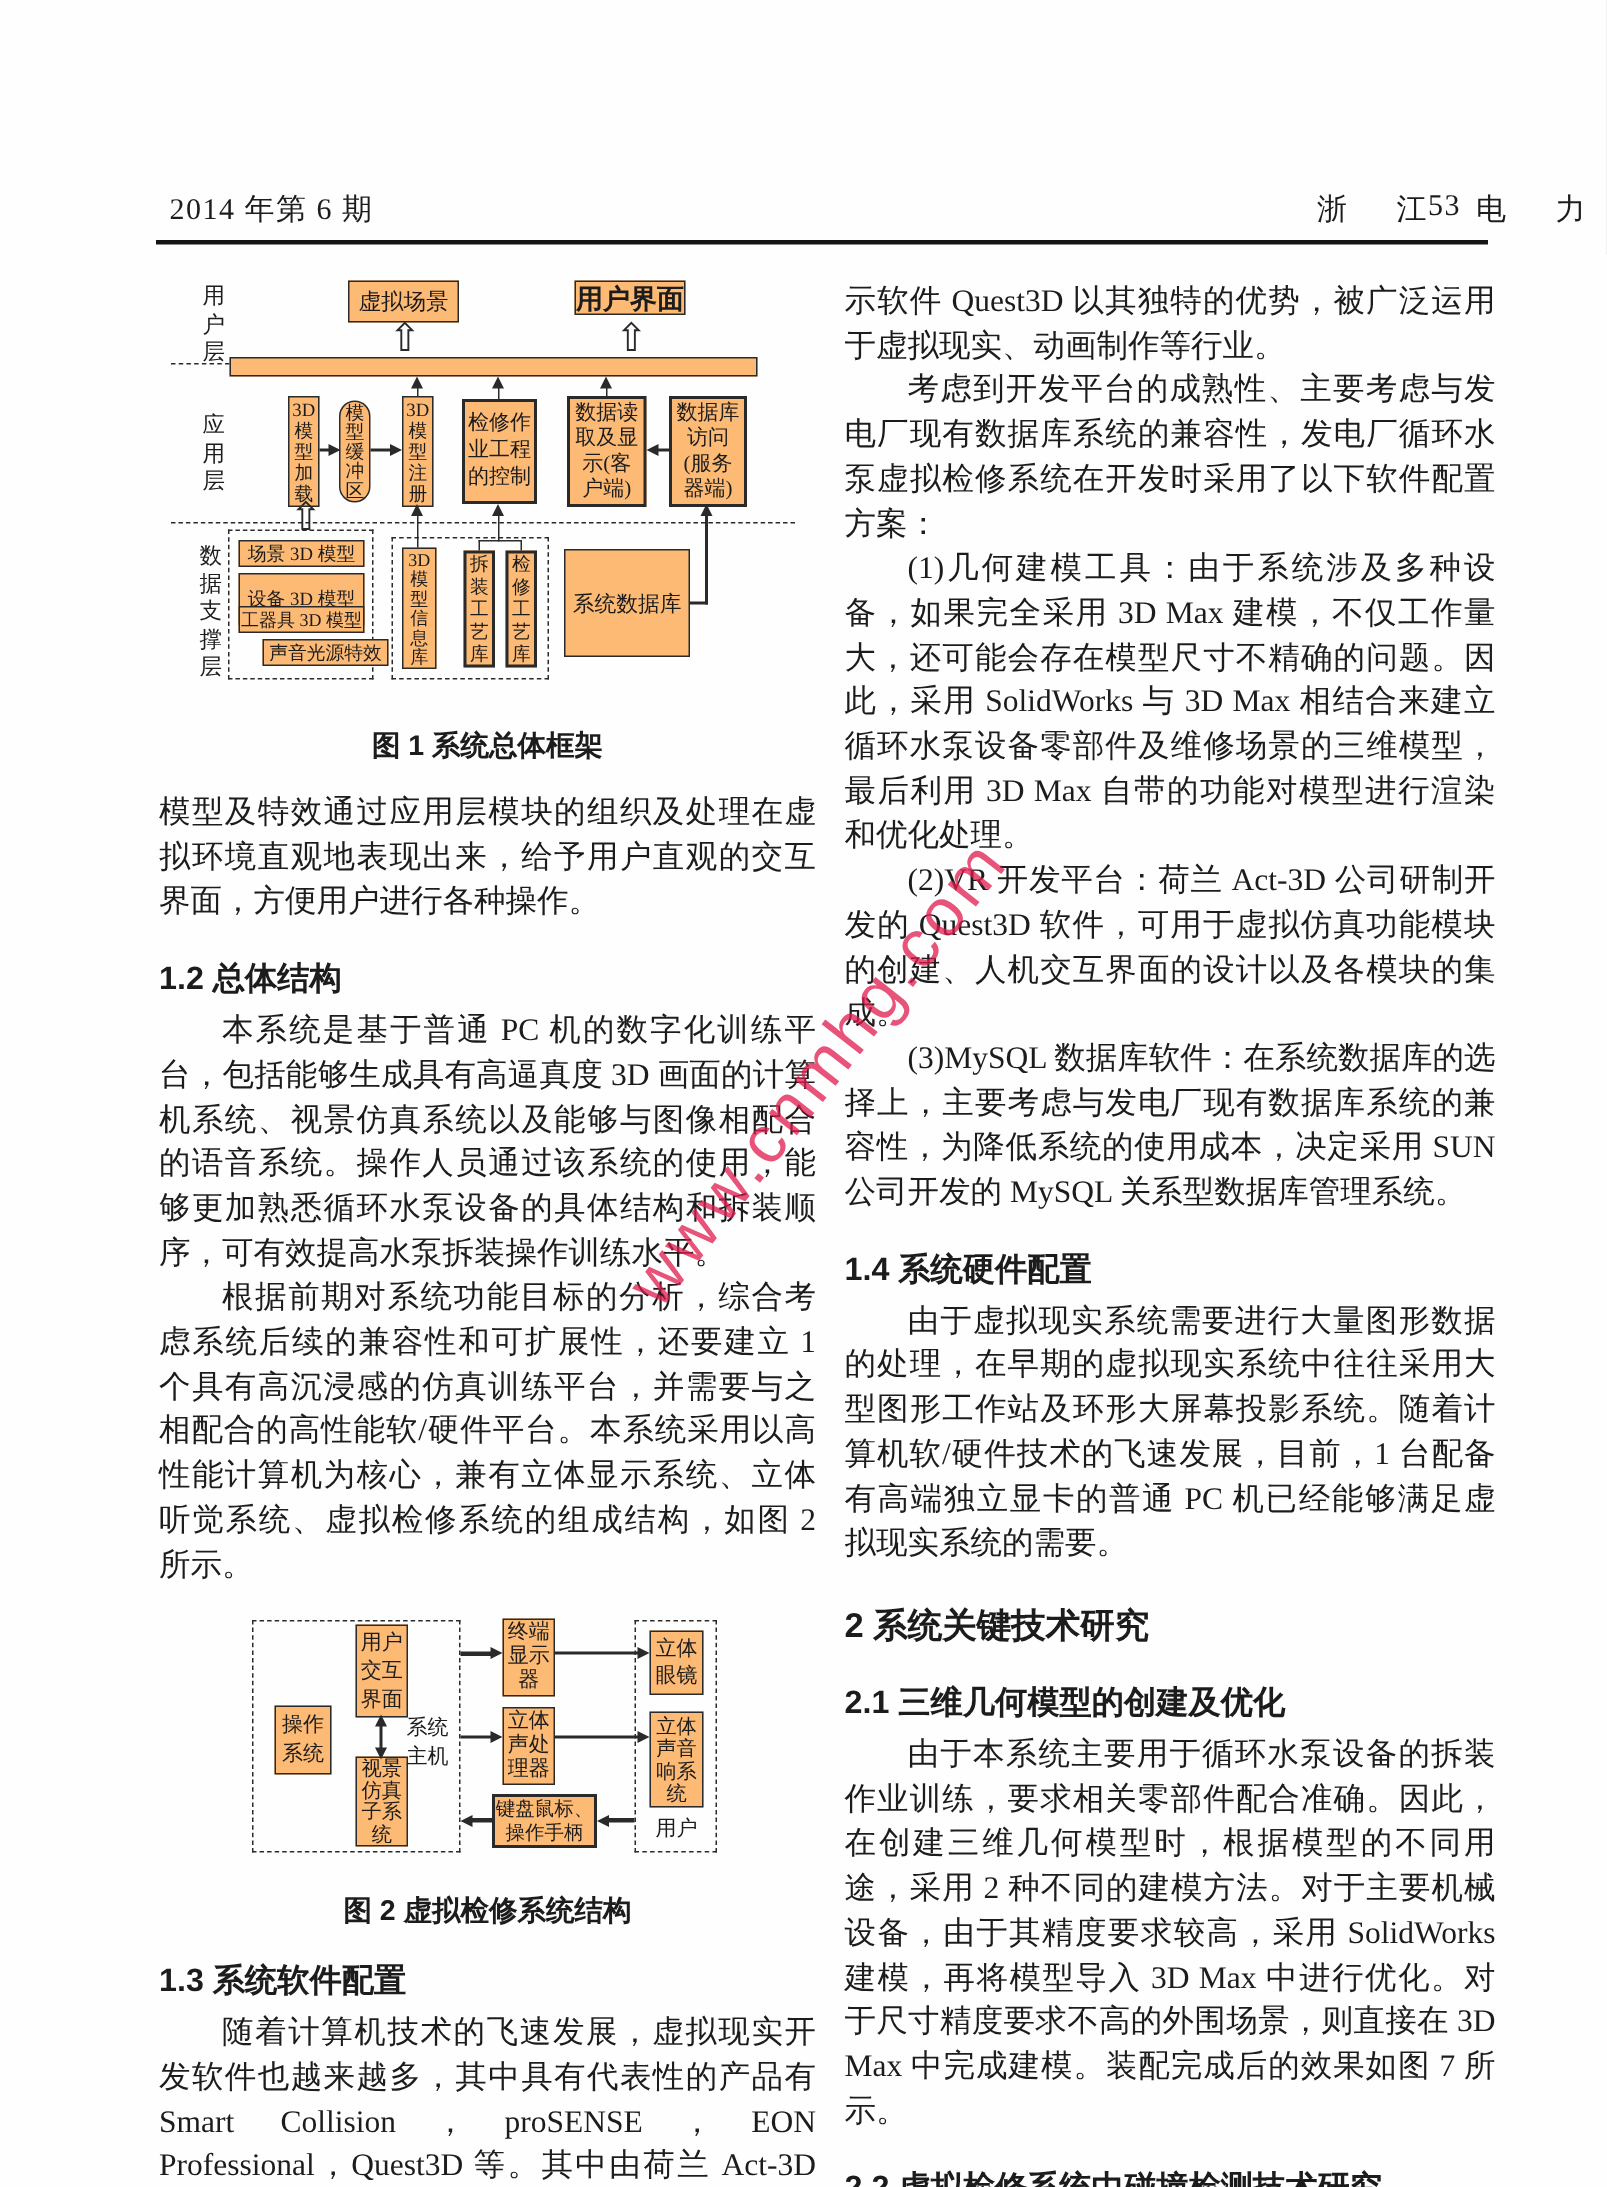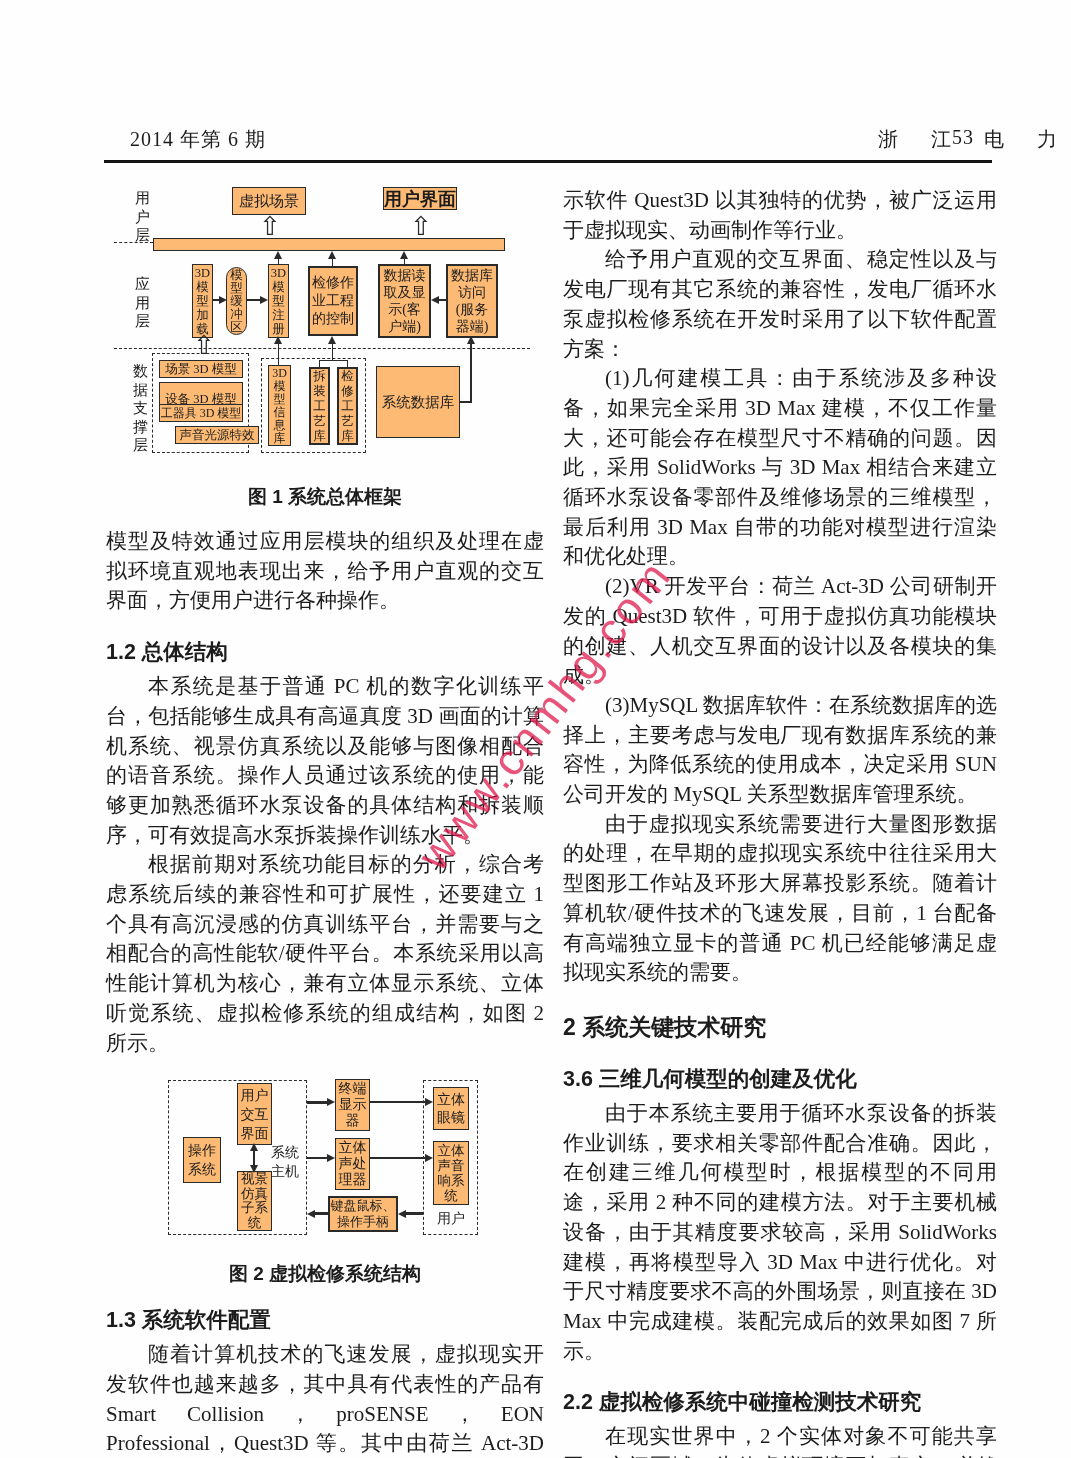--- a/index.html
+++ b/index.html
@@ -1,20 +1,20 @@
 <!DOCTYPE html>
 <html><head>
 <meta charset="utf-8">
 <style>
   html,body{margin:0;padding:0;background:#e8e8e8;}
   #page{position:relative;width:1071px;height:1458px;background:#fefefe;margin:0 auto;overflow:hidden;
         font-family:"Liberation Serif","DejaVu Serif",serif;color:#1c1c1c;}
   
   .hdr{position:absolute;top:126px;font-size:20px;letter-spacing:1px;}
-  .hdr-issue{left:130px;}
+  .hdr-issue{left:113px;}
   .hdr-journal{left:0;width:100%;text-align:right;letter-spacing:14px;}
   .hdr-page{left:952px;}
   .hdr-rule{position:absolute;left:104px;top:160px;width:888px;height:3px;background:#141414;}
   
   .col{position:absolute;}
   #colL{left:106px;top:176px;width:438px;}
   #colR{left:563px;top:186px;width:434px;}
   .p{font-size:21px;line-height:29.7px;text-align:justify;text-justify:inter-ideograph;margin:0;}
   .ind{text-indent:2em;}
   .h2{font-family:"Liberation Sans","DejaVu Sans",sans-serif;font-weight:bold;font-size:21.5px;margin:21px 0 6px 0;}
@@ -222,25 +222,26 @@
     </div>
 
     <div class="cap" style="margin-top:14px;">图 2  虚拟检修系统结构</div>
 
     <div class="h2" style="margin-top:18px;">1.3  系统软件配置</div>
     <p class="p ind">随着计算机技术的飞速发展，虚拟现实开发软件也越来越多，其中具有代表性的产品有Smart Collision，proSENSE，EON Professional，Quest3D 等。其中由荷兰 Act-3D 公司开发的专业虚拟显</p>
   </div>
 
   <div id="colR" class="col">
     <p class="p">示软件 Quest3D 以其独特的优势，被广泛运用于虚拟现实、动画制作等行业。</p>
-    <p class="p ind">给予用户直观的交互界面、稳定性以及与发电厂现有其它系统的兼容性，发电厂循环水泵虚拟检修系统在开发时采用了以下软件配置方案：</p>
+    <p class="p ind">考虑到开发平台的成熟性、主要考虑与发电厂现有数据库系统的兼容性，发电厂循环水泵虚拟检修系统在开发时采用了以下软件配置方案：</p>
     <p class="p ind">(1)几何建模工具：由于系统涉及多种设备，如果完全采用 3D Max 建模，不仅工作量大，还可能会存在模型尺寸不精确的问题。因此，采用 SolidWorks 与 3D Max 相结合来建立循环水泵设备零部件及维修场景的三维模型，最后利用 3D Max 自带的功能对模型进行渲染和优化处理。</p>
     <p class="p ind">(2)VR 开发平台：荷兰 Act-3D 公司研制开发的 Quest3D 软件，可用于虚拟仿真功能模块的创建、人机交互界面的设计以及各模块的集成。</p>
     <p class="p ind">(3)MySQL 数据库软件：在系统数据库的选择上，主要考虑与发电厂现有数据库系统的兼容性，为降低系统的使用成本，决定采用 SUN 公司开发的 MySQL 关系型数据库管理系统。</p>
+    <div class="h2">1.4  系统硬件配置</div>
     <p class="p ind">由于虚拟现实系统需要进行大量图形数据的处理，在早期的虚拟现实系统中往往采用大型图形工作站及环形大屏幕投影系统。随着计算机软/硬件技术的飞速发展，目前，1 台配备有高端独立显卡的普通 PC 机已经能够满足虚拟现实系统的需要。</p>
     <div class="h1">2  系统关键技术研究</div>
-    <div class="h2">3.6  三维几何模型的创建及优化</div>
+    <div class="h2">2.1  三维几何模型的创建及优化</div>
     <p class="p ind">由于本系统主要用于循环水泵设备的拆装作业训练，要求相关零部件配合准确。因此，在创建三维几何模型时，根据模型的不同用途，采用 2 种不同的建模方法。对于主要机械设备，由于其精度要求较高，采用 SolidWorks 建模，再将模型导入 3D Max 中进行优化。对于尺寸精度要求不高的外围场景，则直接在 3D Max 中完成建模。装配完成后的效果如图 7 所示。</p>
     <div class="h2">2.2  虚拟检修系统中碰撞检测技术研究</div>
     <p class="p ind">在现实世界中，2 个实体对象不可能共享同一空间区域，为使虚拟环境更加真实，必然涉及实体碰撞与碰撞检测技术。碰撞检测按照过程的先后顺序可分为 3 个部分：碰撞检测、碰撞分析和碰撞响应。碰撞检测用来确定 2 个或者多个实</p>
   </div>
 
 </div>
 
 </body></html>

